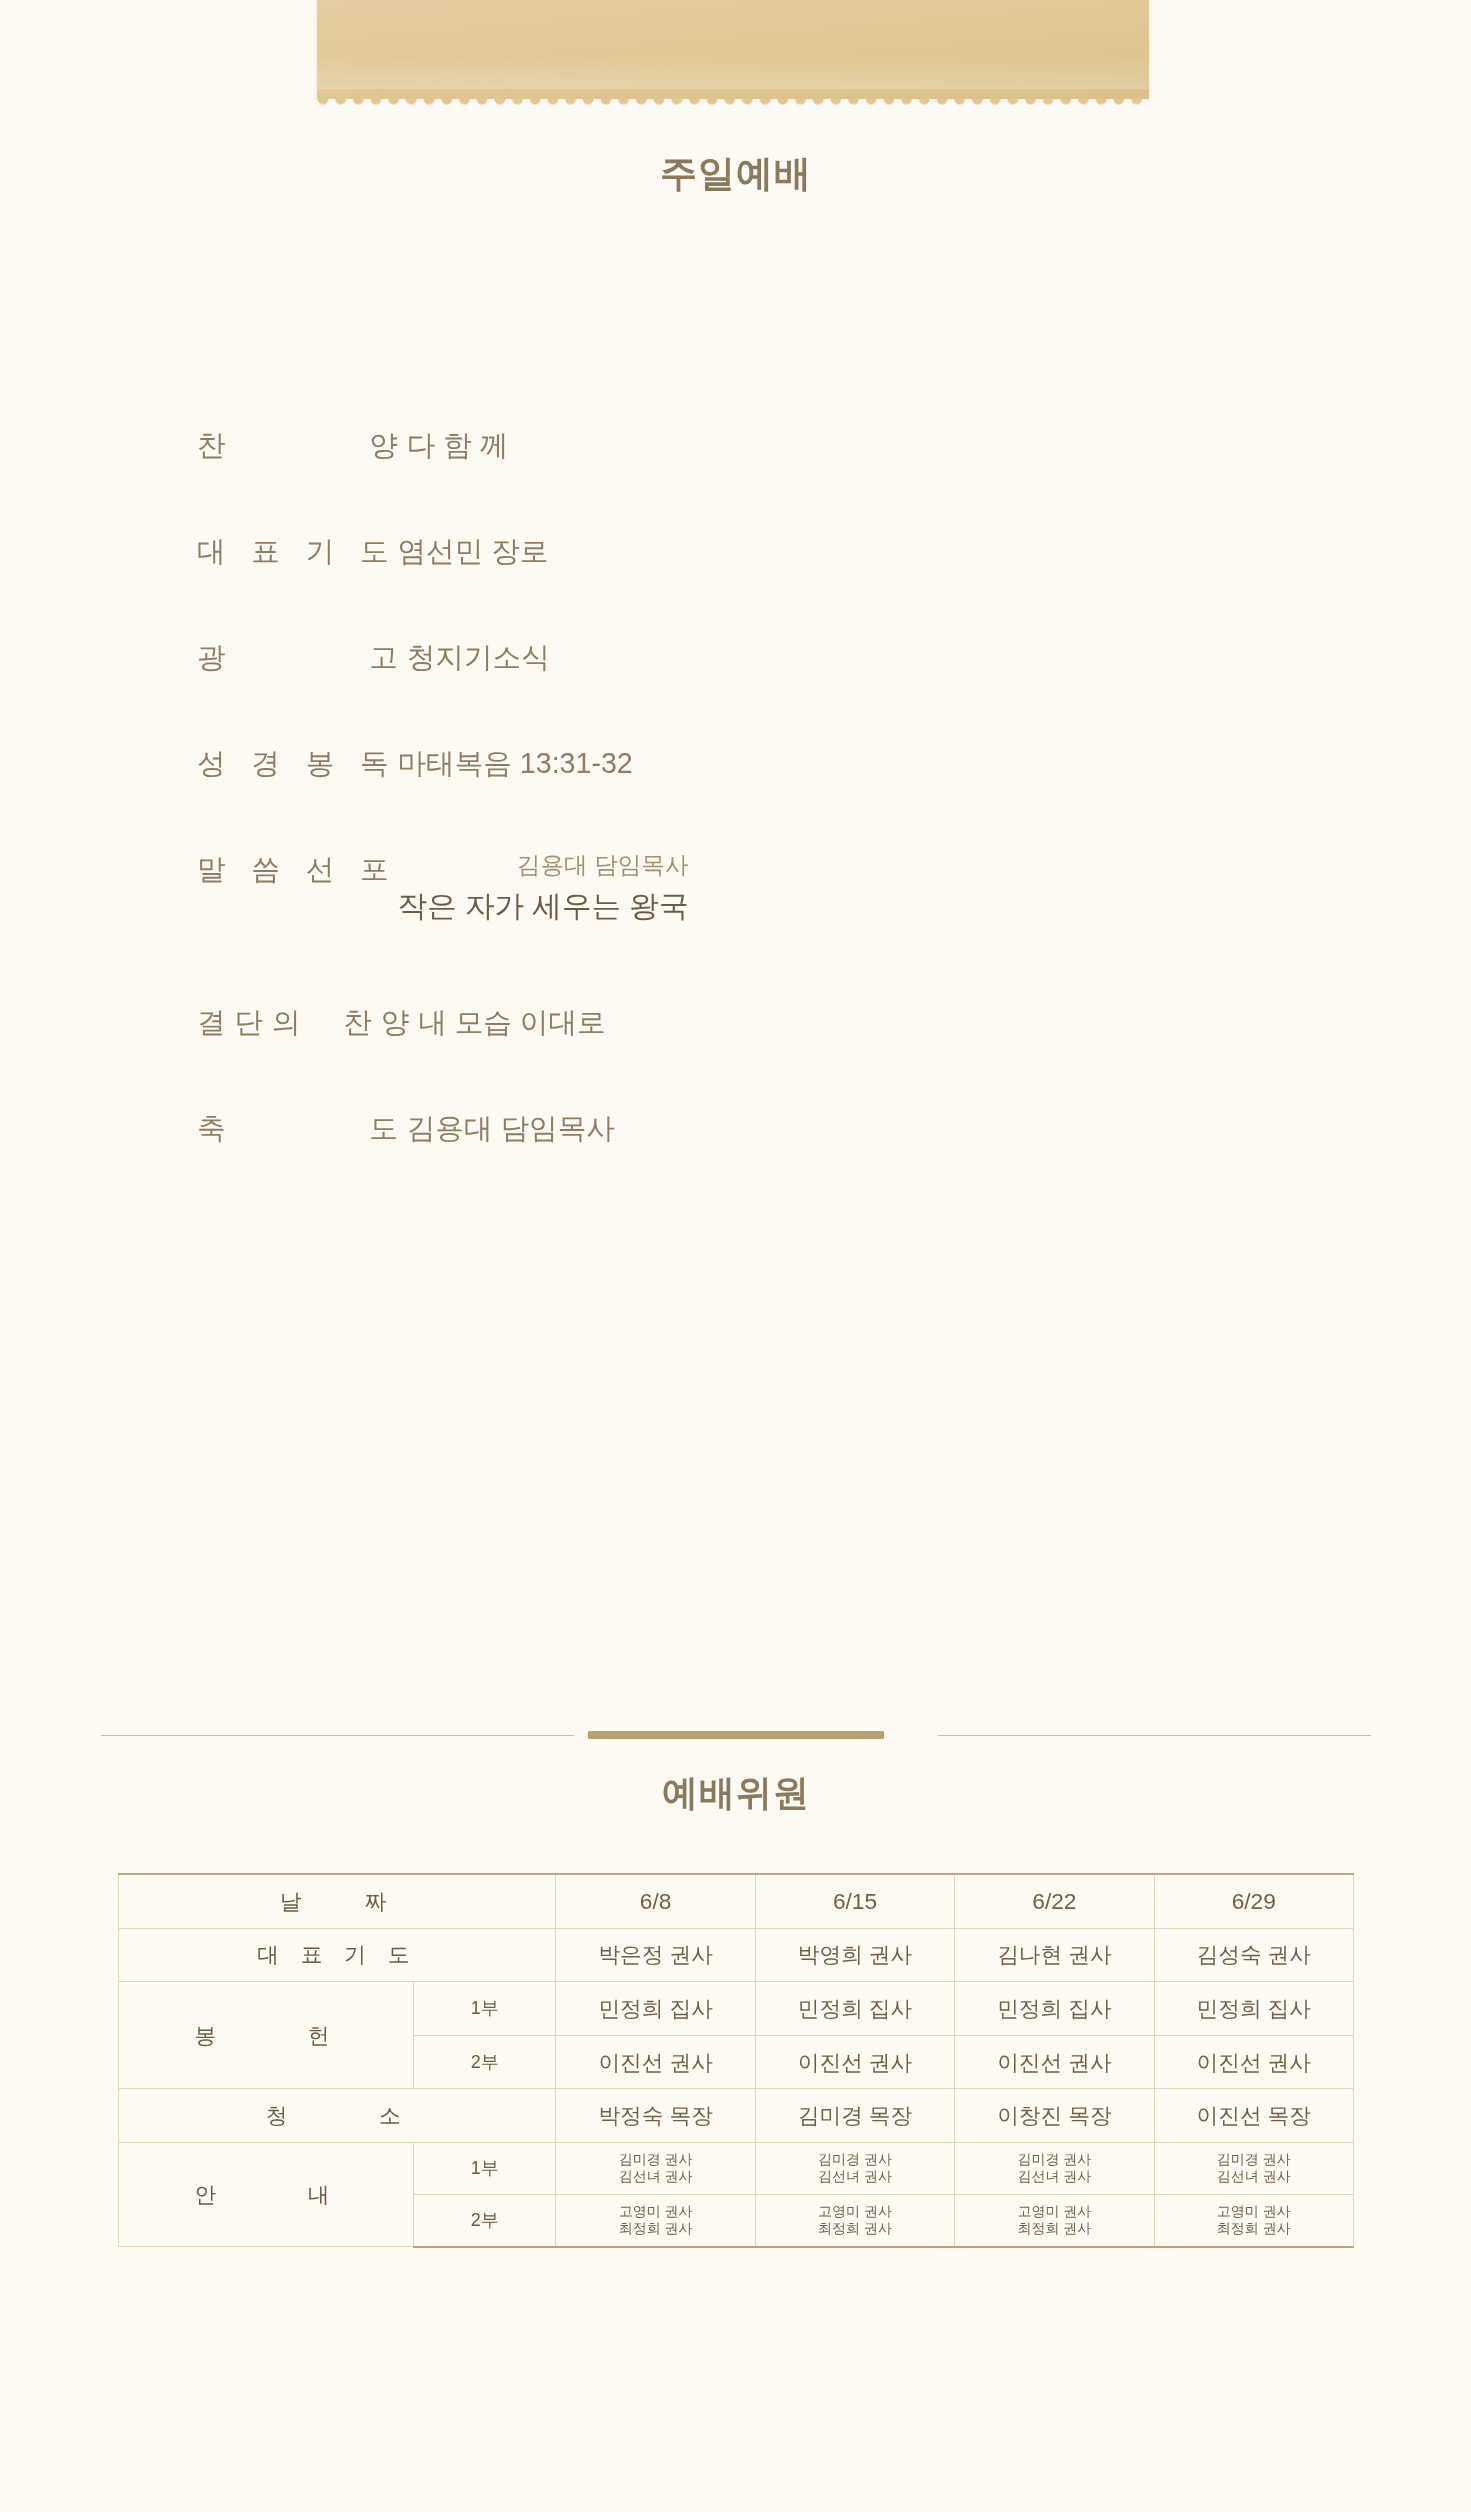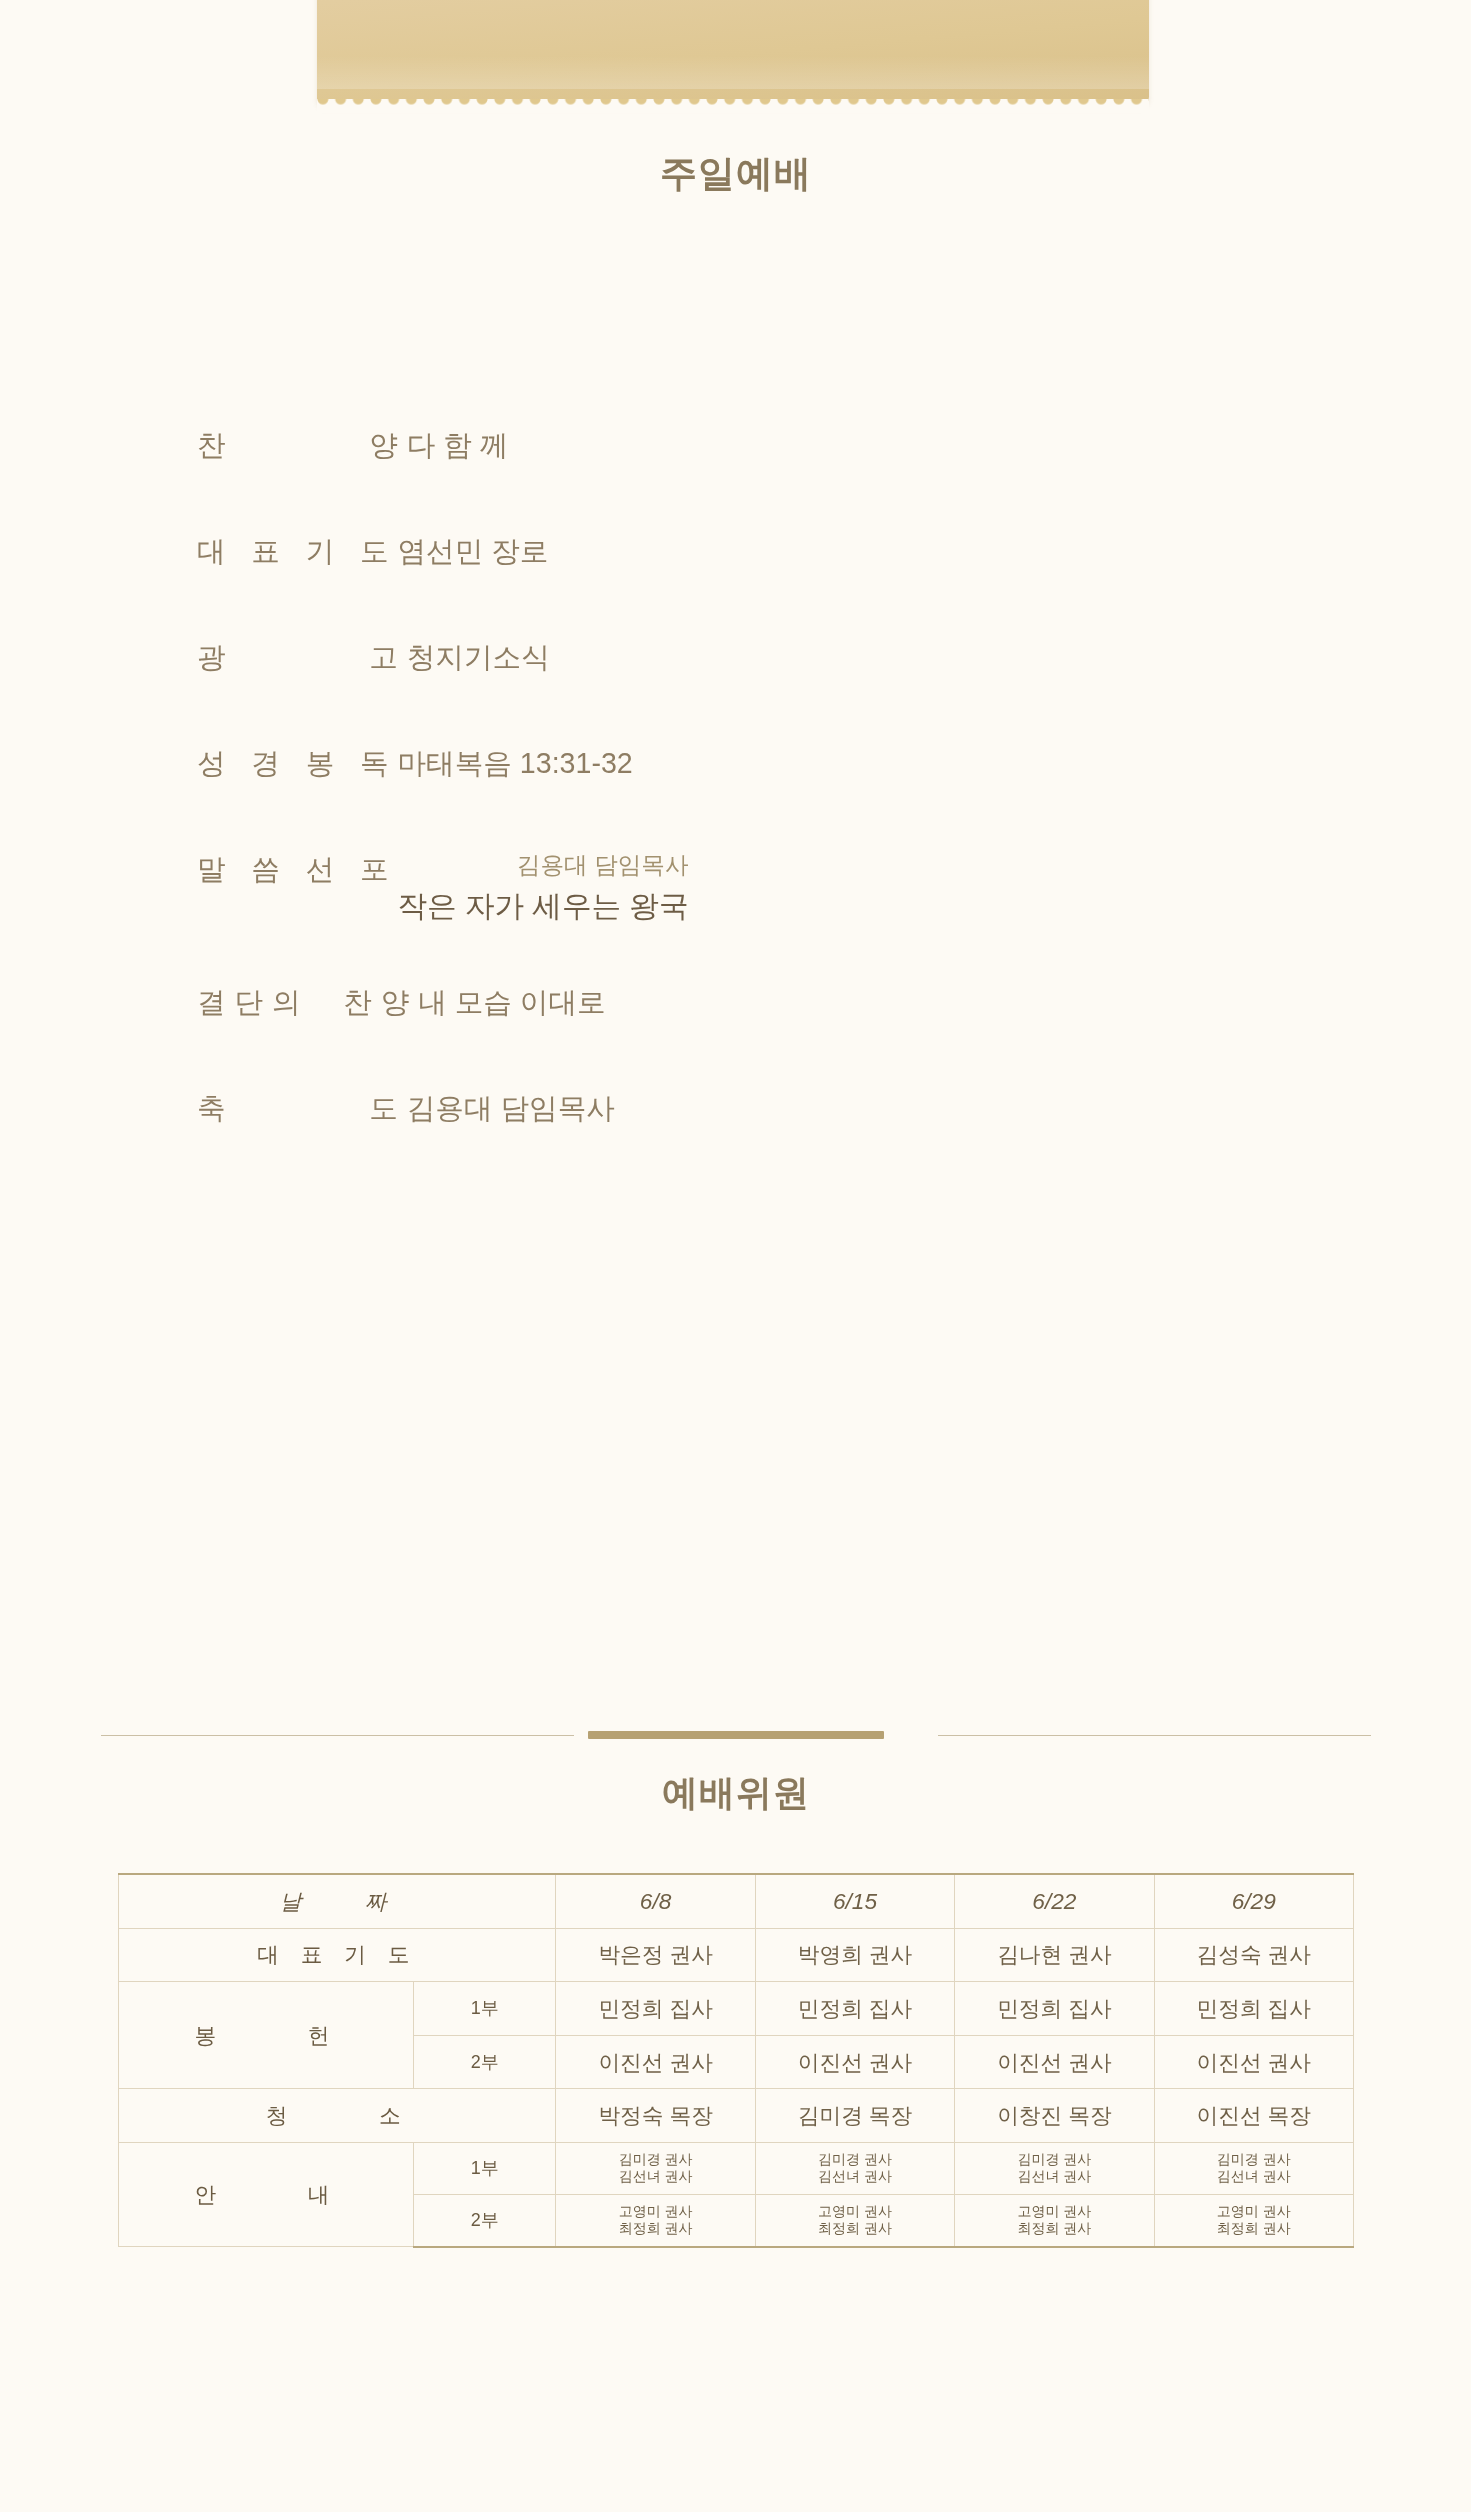--- a/index.html
+++ b/index.html
@@ -63,21 +63,21 @@
     top: 426px;
     left: 197px;
     width: 1133px;
   }
   .order-row {
     display: flex;
     align-items: flex-start;
     margin-bottom: 65px;
     min-height: 41px;
   }
-  .order-row.tall { margin-bottom: 57px; }
+  .order-row.tall { margin-bottom: 77px; }
   .order-label {
     font-size: 28.6px;
     color: #8e7d63;
     letter-spacing: 8.9px;
     white-space: pre;
   }
   .order-value {
     text-align: right;
     font-size: 28.6px;
     color: #8e7d63;
@@ -146,21 +146,20 @@
   }
   .committee-table td, .committee-table th {
     border: 1px solid #e0d5bf;
     text-align: center;
     font-weight: normal;
     padding: 11.8px 3.9px;
     vertical-align: middle;
   }
   .committee-table tr.head-row td {
     border-top: 2px solid #b9a87f;
-    font-style: italic;
   }
   .committee-table tr.last-row td {
     border-bottom: 2px solid #b9a87f;
   }
   .committee-table td.rowhead {
     letter-spacing: 7.9px;
     color: #6b5b42;
     white-space: pre;
   }
   .committee-table td.subhead {

